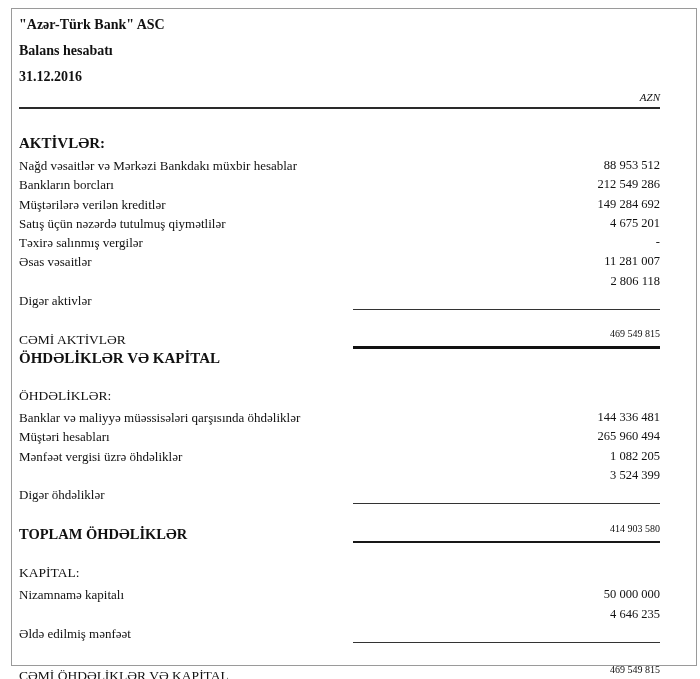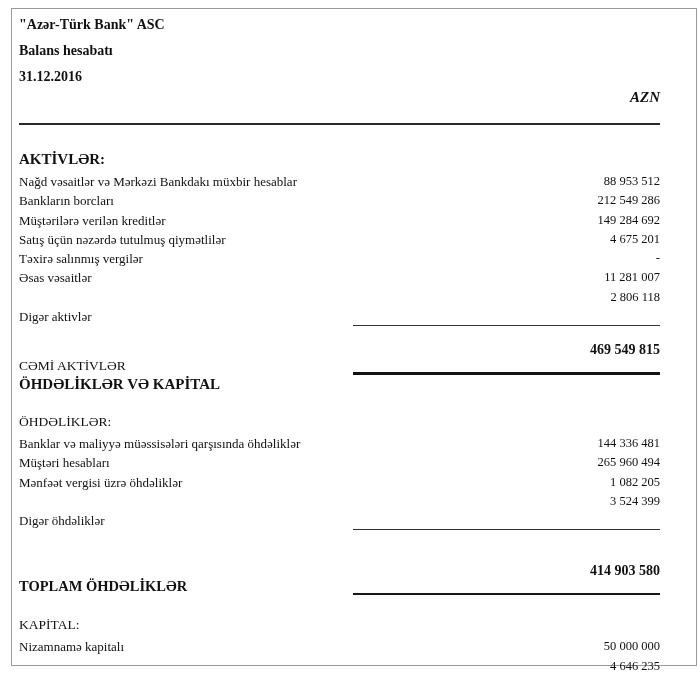--- a/index.html
+++ b/index.html
@@ -21,25 +21,25 @@
   
   .doc-header { margin-top: 3px; }
   .doc-header .hline {
     font-weight: bold;
     font-size: 14px;
     line-height: 26px;
     white-space: nowrap;
   }
   .currency-row {
     text-align: right;
-    font-size: 15px;
-    font-weight: bold;
+    font-size: 11px;
+    font-weight: normal;
     font-style: italic;
     line-height: 15px;
-    padding-bottom: 18px;
+    padding-bottom: 2px;
     border-bottom: 2px solid #2a2a2a;
   }
   
   .row {
     display: flex;
     align-items: flex-end;
     line-height: 19.3px;
   }
   .row .label {
     flex: 1 1 auto;
@@ -75,36 +75,36 @@
     line-height: 18px;
     white-space: nowrap;
   }
   .total-row .label.bold {
     font-weight: bold;
     font-size: 14.5px;
   }
   .total-row .value {
     width: 307px;
     text-align: right;
-    font-weight: bold;
-    font-size: 14px;
+    font-weight: normal;
+    font-size: 10px;
     line-height: 18px;
-    padding-bottom: 13px;
+    padding-bottom: 3px;
     white-space: nowrap;
   }
   .total-row .value.thick { border-bottom: 3px solid #111; }
   .total-row .value.medium { border-bottom: 2px solid #181818; }
 
   
   .mt-assets-head   { margin-top: 25px; }
   .mt-first-item    { margin-top: 4px; }
   .mt-assets-total  { margin-top: 15px; }
   .mt-le-head       { }
   .mt-liab-subhead  { margin-top: 20px; }
-  .mt-liab-total    { margin-top: 32px; }
+  .mt-liab-total    { margin-top: 16px; }
   .mt-cap-subhead   { margin-top: 21px; }
   .mt-cap-total     { margin-top: 17px; }
   .mt-grand-total   { margin-top: 18px; }
 </style>
 </head>
 <body>
 
 <div class="page">
 
   <div class="doc-header">

